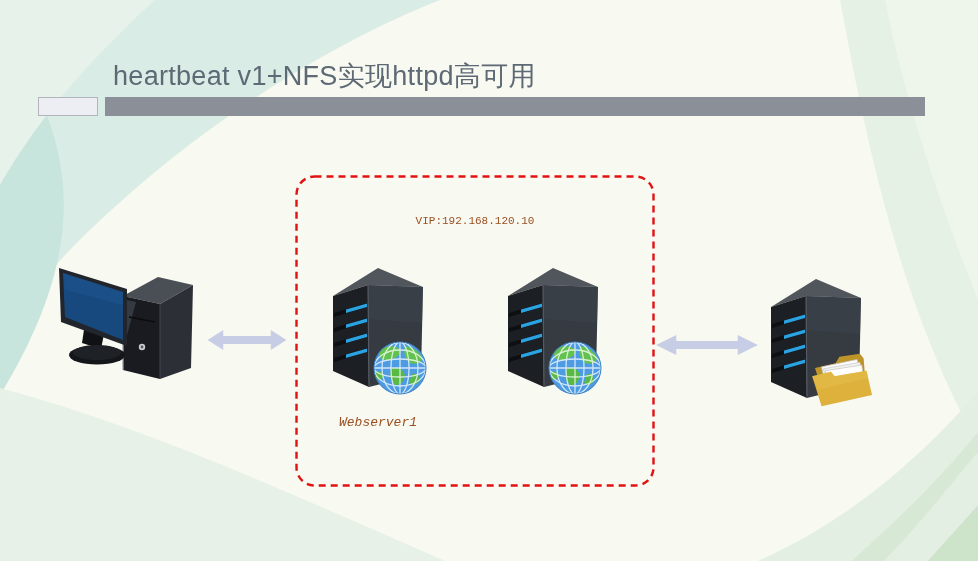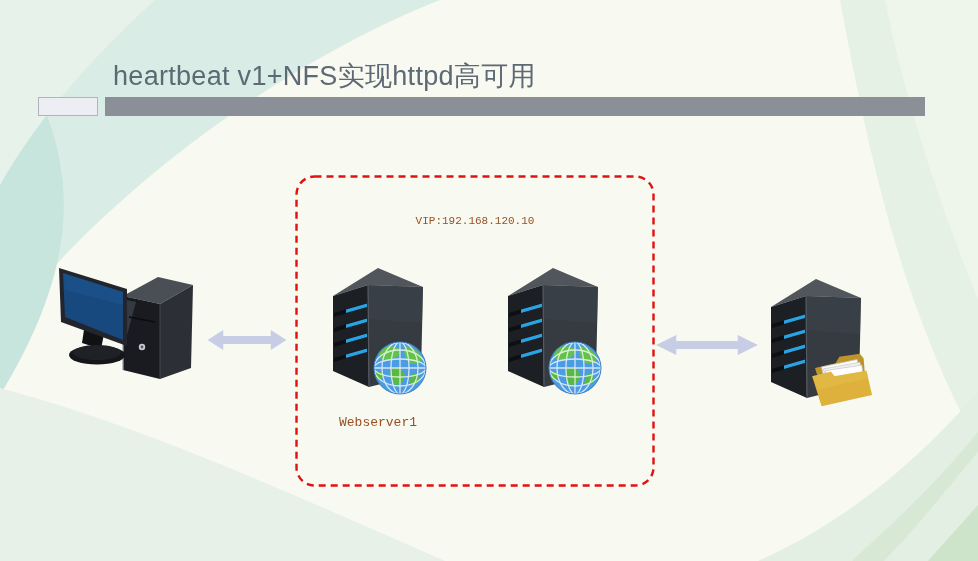--- a/index.html
+++ b/index.html
@@ -28,21 +28,21 @@
     position:absolute;left:0;top:40px;width:100%;text-align:center;
     font-family:"Liberation Mono","DejaVu Sans Mono",monospace;
     font-size:11px;color:#9a4f21;
   }
   .icon-abs{position:absolute;}
   .node-label{
     position:absolute;width:220px;text-align:center;
     font-family:"Liberation Mono","DejaVu Sans Mono",monospace;
     font-size:13px;line-height:15px;color:#9a4f21;white-space:nowrap;
   }
-  .lbl-ws1{left:268px;top:415px;}
+  .lbl-ws1{left:268px;top:415px;font-style:italic;}
   .lbl-ws2{left:443px;top:415px;}
   .lbl-fs{left:703px;top:423px;}
 </style>
 </head>
 <body>
 
 <div class="stage">
 
   <svg class="bg" viewBox="0 0 978 561" aria-hidden="true">
     <defs>

